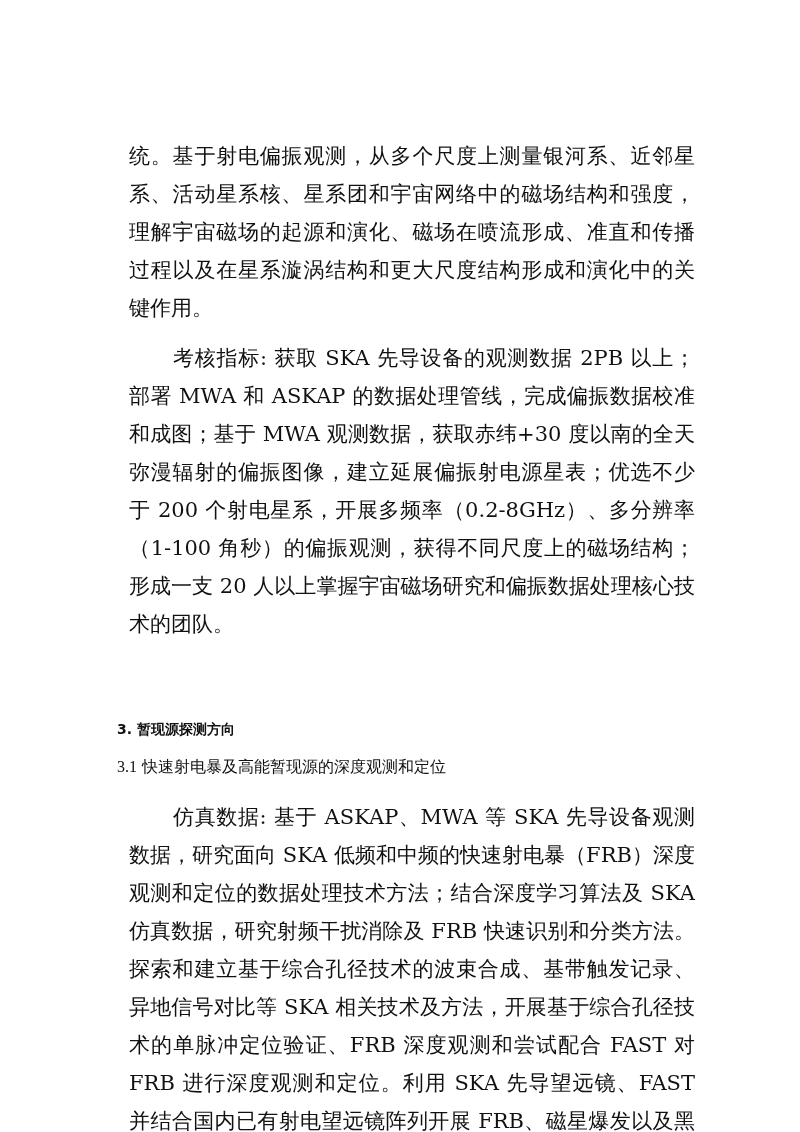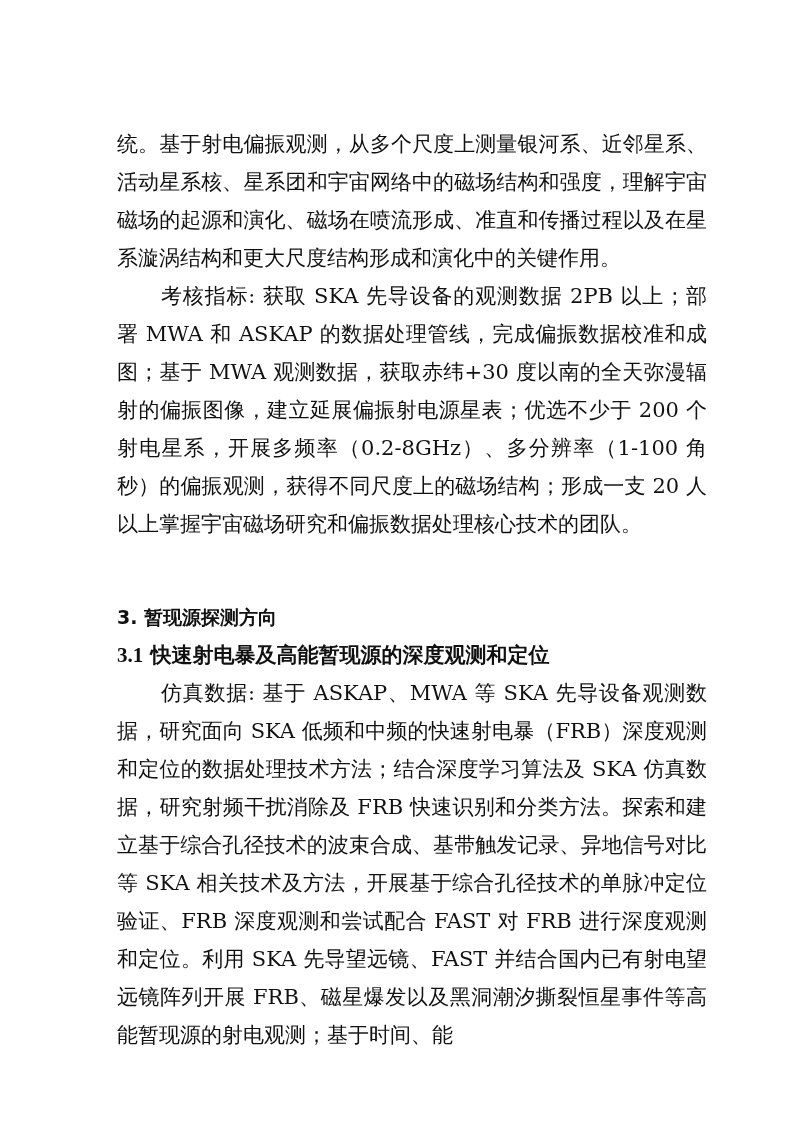--- a/index.html
+++ b/index.html
@@ -2,25 +2,25 @@
 <html><head>
 <meta charset="utf-8">
 <style>
   html, body { margin: 0; padding: 0; background: #ffffff; }
   body { width: 800px; height: 1132px; position: relative; overflow: hidden; }
   .page {
     position: absolute; left: 117px; top: 125px; width: 590px;
     font-family: "DejaVu Serif", "Liberation Serif", serif;
     color: #111111; font-size: 21px; line-height: 38px;
   }
-  .p { margin: 0; text-align: justify; text-align-last: left; }
+  .p { margin: 12px; text-align: justify; text-align-last: left; }
   .indent { text-indent: 44px; }
   .bold { font-weight: normal; }
-  .h3 { margin-top: 31px; font-family: "DejaVu Sans", "Liberation Sans", sans-serif; font-weight: bold; font-size: 19px; line-height: 38px; }
-  .h31 { font-weight: bold; font-size: 21px; line-height: 38px; }
+  .h3 { margin-top: 31px; font-family: "DejaVu Sans", "Liberation Sans", sans-serif; font-weight: bold; font-size: 14px; line-height: 38px; }
+  .h31 { font-weight: normal; font-size: 16px; line-height: 38px; }
   .gap { height: 24px; }
 </style>
 </head>
 <body>
 
 <div class="page">
   <p class="p">统。基于射电偏振观测，从多个尺度上测量银河系、近邻星系、活动星系核、星系团和宇宙网络中的磁场结构和强度，理解宇宙磁场的起源和演化、磁场在喷流形成、准直和传播过程以及在星系漩涡结构和更大尺度结构形成和演化中的关键作用。</p>
   <p class="p indent"><span class="bold">考核指标:</span><span> 获取 SKA 先导设备的观测数据 2PB 以上；部署 MWA 和 ASKAP 的数据处理管线，完成偏振数据校准和成图；基于 MWA 观测数据，获取赤纬+30 度以南的全天弥漫辐射的偏振图像，建立延展偏振射电源星表；优选不少于 200 个射电星系，开展多频率（0.2-8GHz）、多分辨率（1-100 角秒）的偏振观测，获得不同尺度上的磁场结构；形成一支 20 人以上掌握宇宙磁场研究和偏振数据处理核心技术的团队。</span></p>
   <div class="gap"></div>
   <div class="h3">3.  暂现源探测方向</div>

